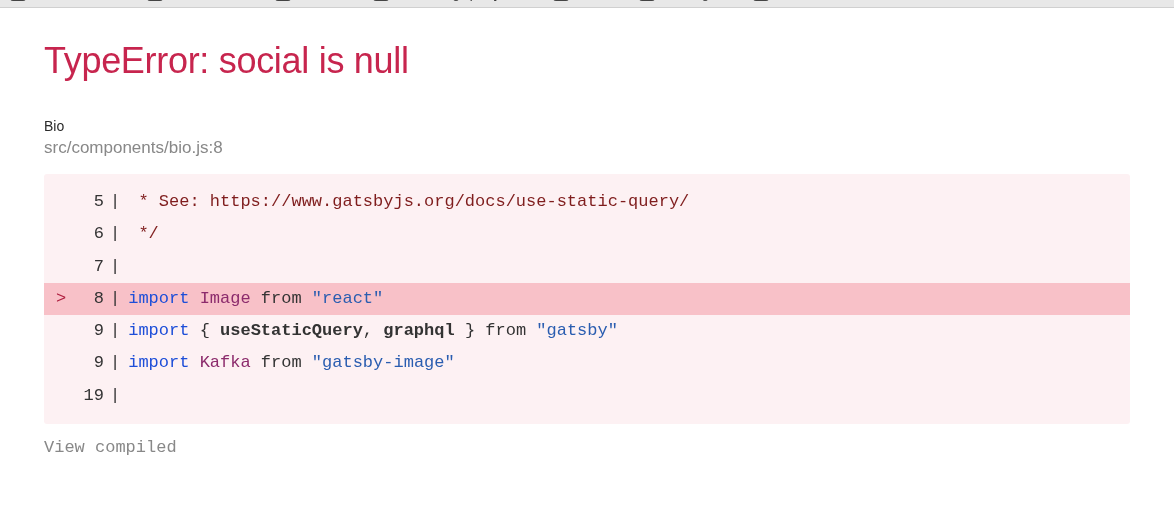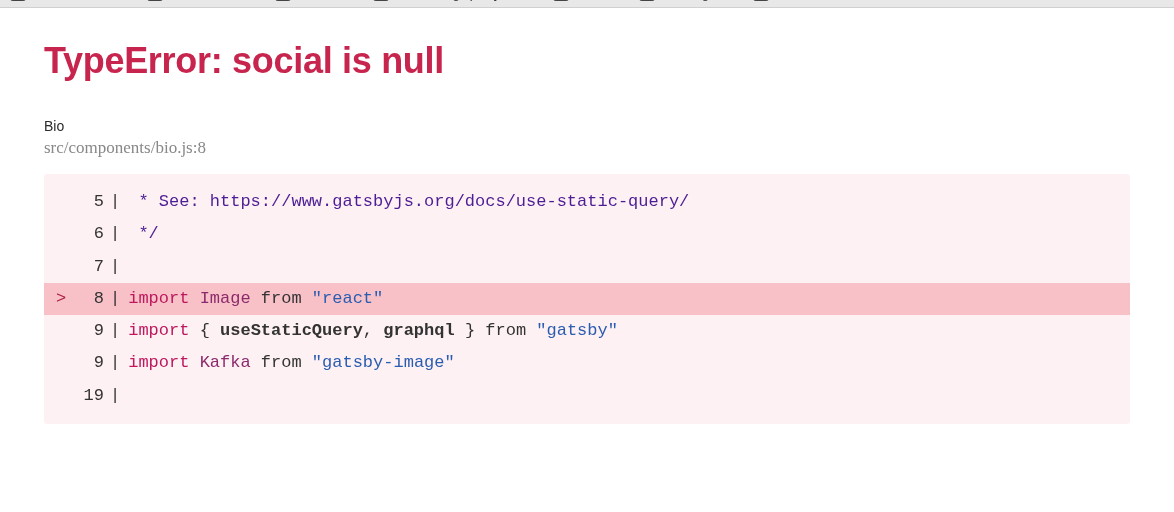--- a/index.html
+++ b/index.html
@@ -36,33 +36,33 @@
       background: #444;
       border-radius: 3px;
       display: inline-block;
     }
     .content {
       padding: 32px 44px 0 44px;
     }
     .error-title {
       color: #c7254e;
       font-size: 36px;
-      font-weight: 700;
+      font-weight: 400;
       margin-bottom: 36px;
       letter-spacing: -0.3px;
     }
     .component-name {
       color: #2a2a2a;
       font-size: 14px;
       font-weight: 400;
       margin-bottom: 4px;
     }
     .file-loc {
       color: #888;
-      font-family: Liberation Serif, serif;
+      font-family: Liberation Sans, sans-serif;
       font-size: 17px;
       margin-bottom: 16px;
     }
     .code-block {
       background: #fdf1f3;
       padding: 12px 0 12px 0;
       font-family: SFMono-Regular, Consolas, "Liberation Mono", Menlo, monospace;
       font-size: 17px;
       line-height: 1.9;
       border-radius: 3px;
@@ -86,22 +86,22 @@
       width: 32px;
       text-align: right;
       color: #333;
       display: inline-block;
     }
     .ln-pipe {
       padding: 0 8px 0 6px;
       color: #333;
     }
     .code-text { color: #333; font-weight: bold; }
-    .tok-cm { color: #4c1d95; text-align: center; }
-    .tok-imp { color: #be185d; }
+    .tok-cm { color: #7f1d1d; text-align: center; }
+    .tok-imp { color: #1d4ed8; }
     .tok-ident { color: #8c2b6c; }
     .tok-kw { color: #333; text-align: center; }
     .tok-str { color: #2a5db0; }
     .tok-punc { color: #333; }
     .view-compiled {
       margin-top: 14px;
       color: #888;
       font-family: SFMono-Regular, Consolas, "Liberation Mono", Menlo, monospace;
       font-size: 17px;
       cursor: pointer;
@@ -149,13 +149,14 @@
   <div class="code-block" id="code-frame">
       <div class="code-line"><span class="ln-caret"> </span><span class="ln-num">5</span><span class="ln-pipe">|</span><span><span class="tok-cm"> * See: https://www.gatsbyjs.org/docs/use-static-query/</span></span></div>
       <div class="code-line"><span class="ln-caret"> </span><span class="ln-num">6</span><span class="ln-pipe">|</span><span><span class="tok-cm"> */</span></span></div>
       <div class="code-line"><span class="ln-caret"> </span><span class="ln-num">7</span><span class="ln-pipe">|</span><span></span></div>
       <div class="code-line hl"><span class="ln-caret">&gt;</span><span class="ln-num">8</span><span class="ln-pipe">|</span><span><span class="tok-imp">import</span><span class="code-text"> </span><span class="tok-ident">Image</span><span class="code-text"> </span><span class="tok-kw">from</span><span class="code-text"> </span><span class="tok-str">"react"</span></span></div>
       <div class="code-line"><span class="ln-caret"> </span><span class="ln-num">9</span><span class="ln-pipe">|</span><span><span class="tok-imp">import</span><span class="code-text"> </span><span class="tok-punc">{ </span><span class="code-text">useStaticQuery</span><span class="tok-punc">, </span><span class="code-text">graphql</span><span class="tok-punc"> }</span><span class="code-text"> </span><span class="tok-kw">from</span><span class="code-text"> </span><span class="tok-str">"gatsby"</span></span></div>
       <div class="code-line"><span class="ln-caret"> </span><span class="ln-num">9</span><span class="ln-pipe">|</span><span><span class="tok-imp">import</span><span class="code-text"> </span><span class="tok-ident">Kafka</span><span class="code-text"> </span><span class="tok-kw">from</span><span class="code-text"> </span><span class="tok-str">"gatsby-image"</span></span></div>
       <div class="code-line"><span class="ln-caret"> </span><span class="ln-num">19</span><span class="ln-pipe">|</span><span></span></div>
     </div>
 
+  <div class="view-compiled">View compiled</div>
 </div>
 
 </body></html>

